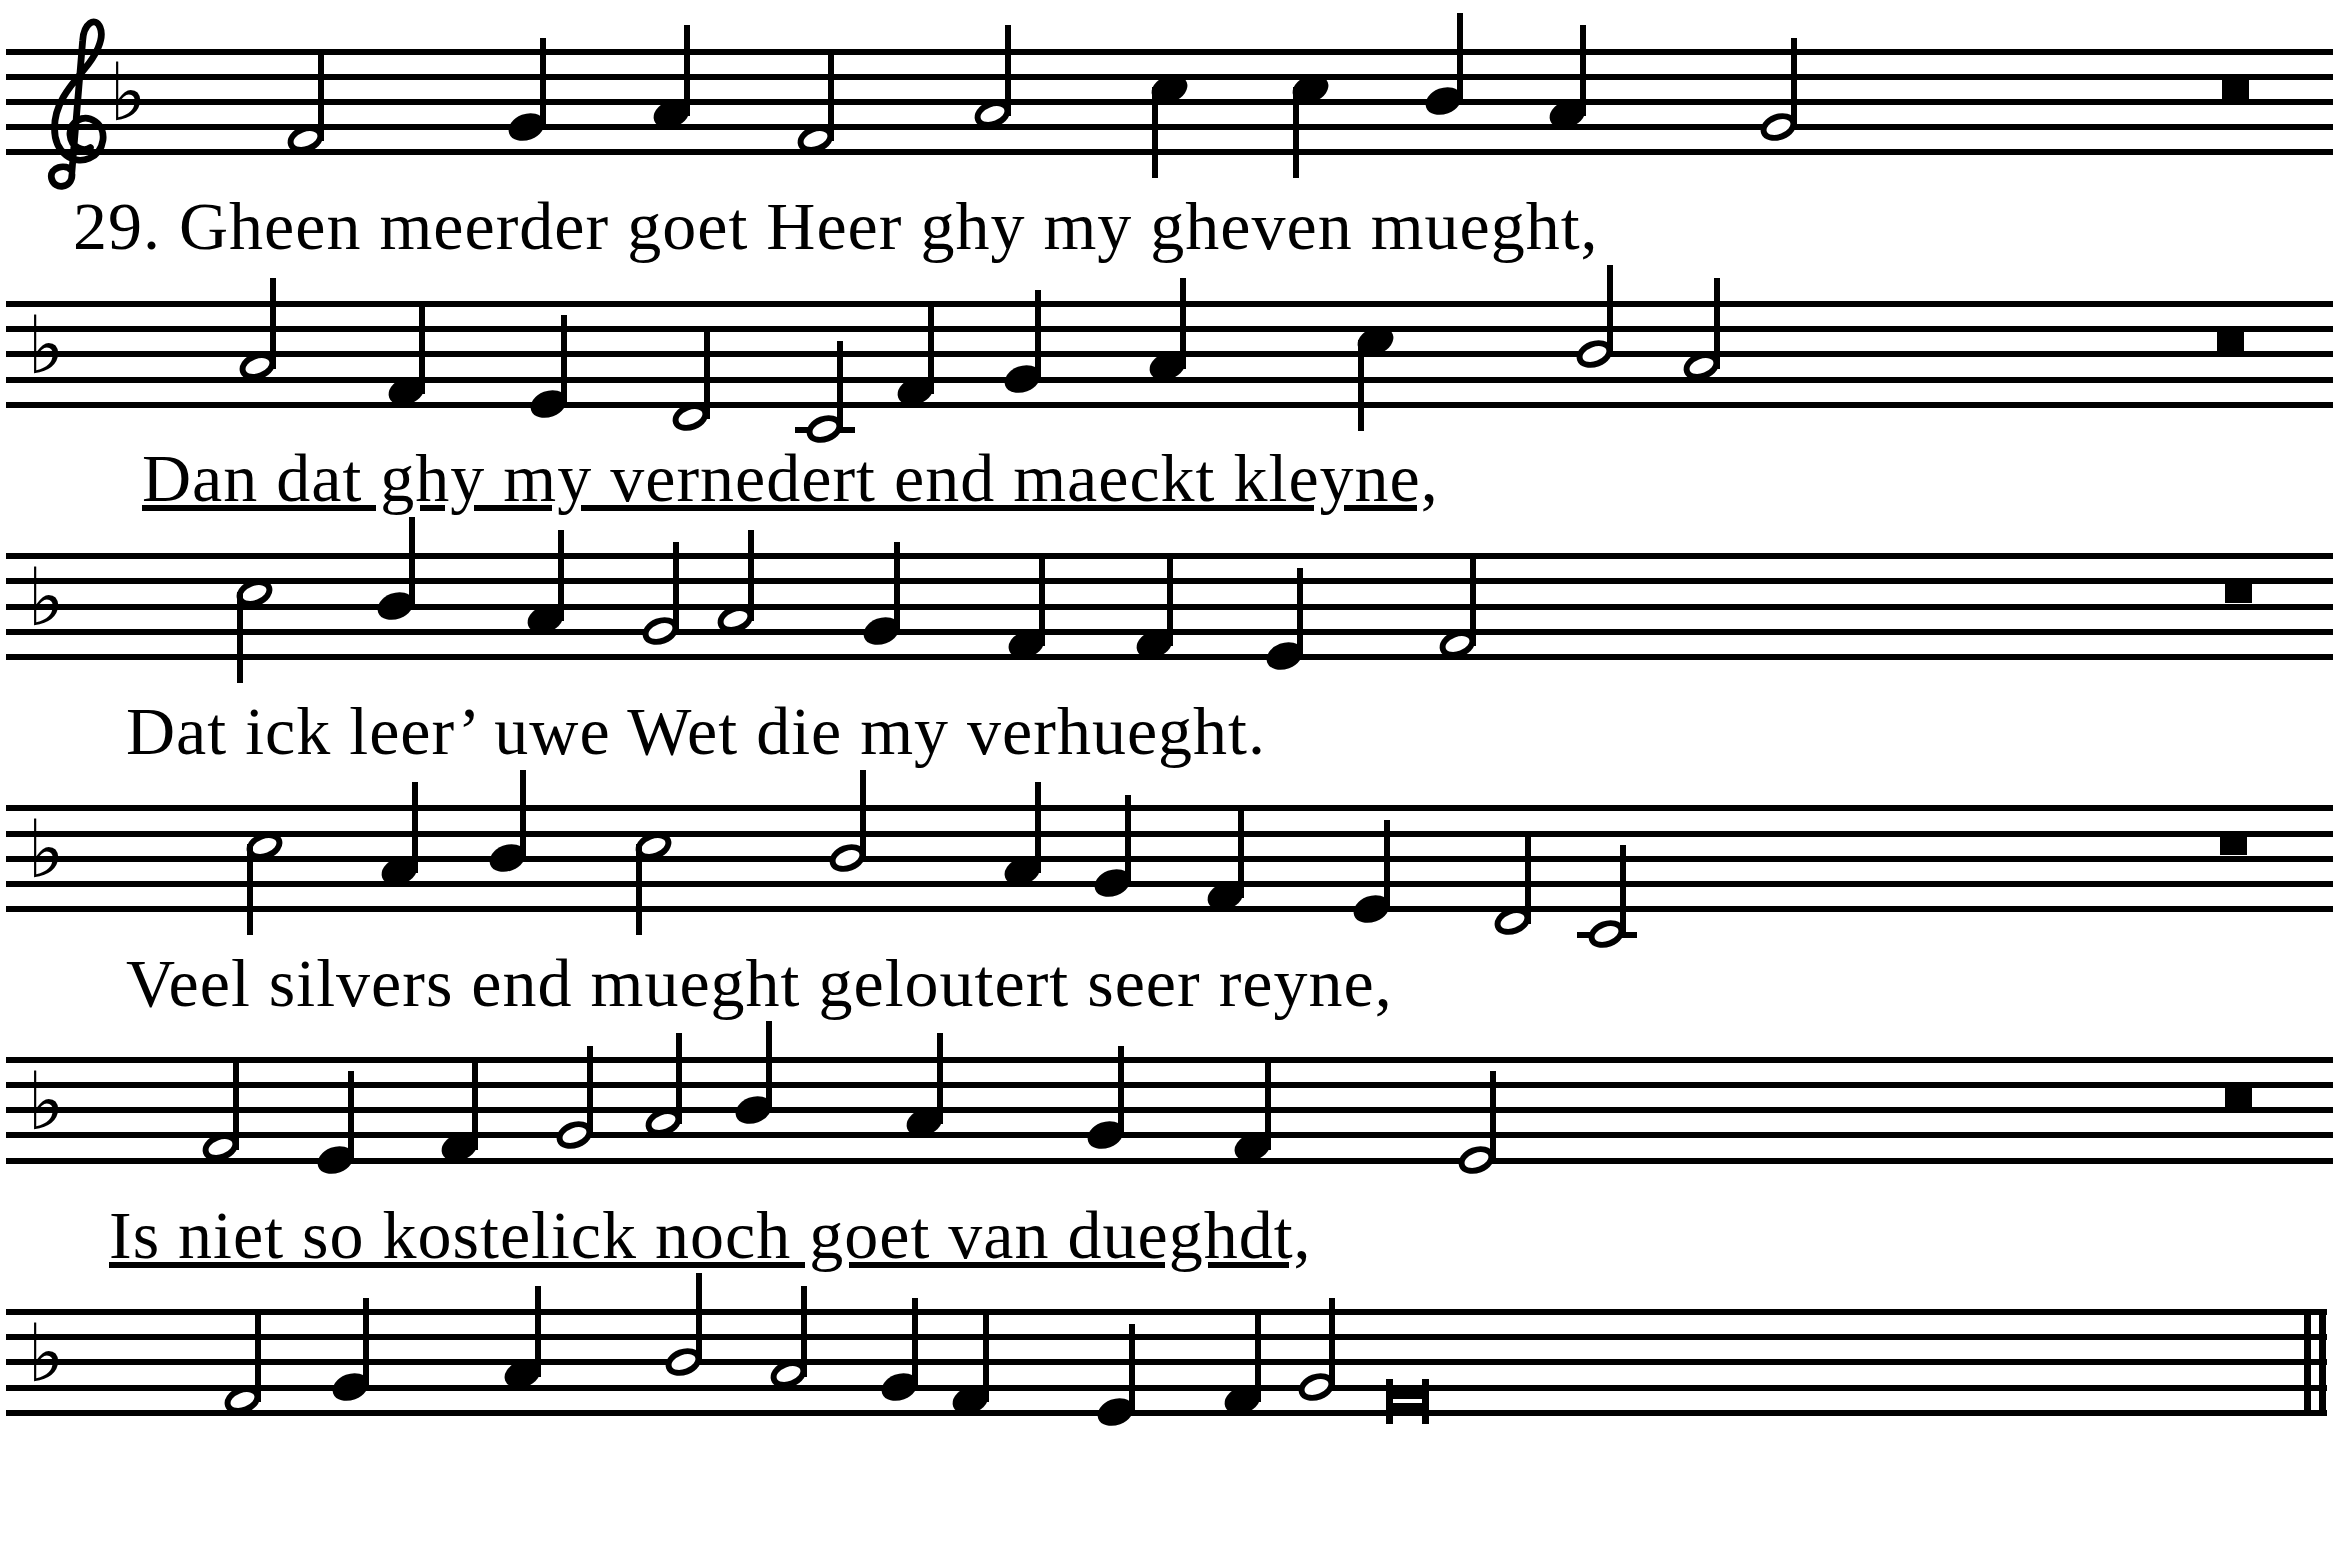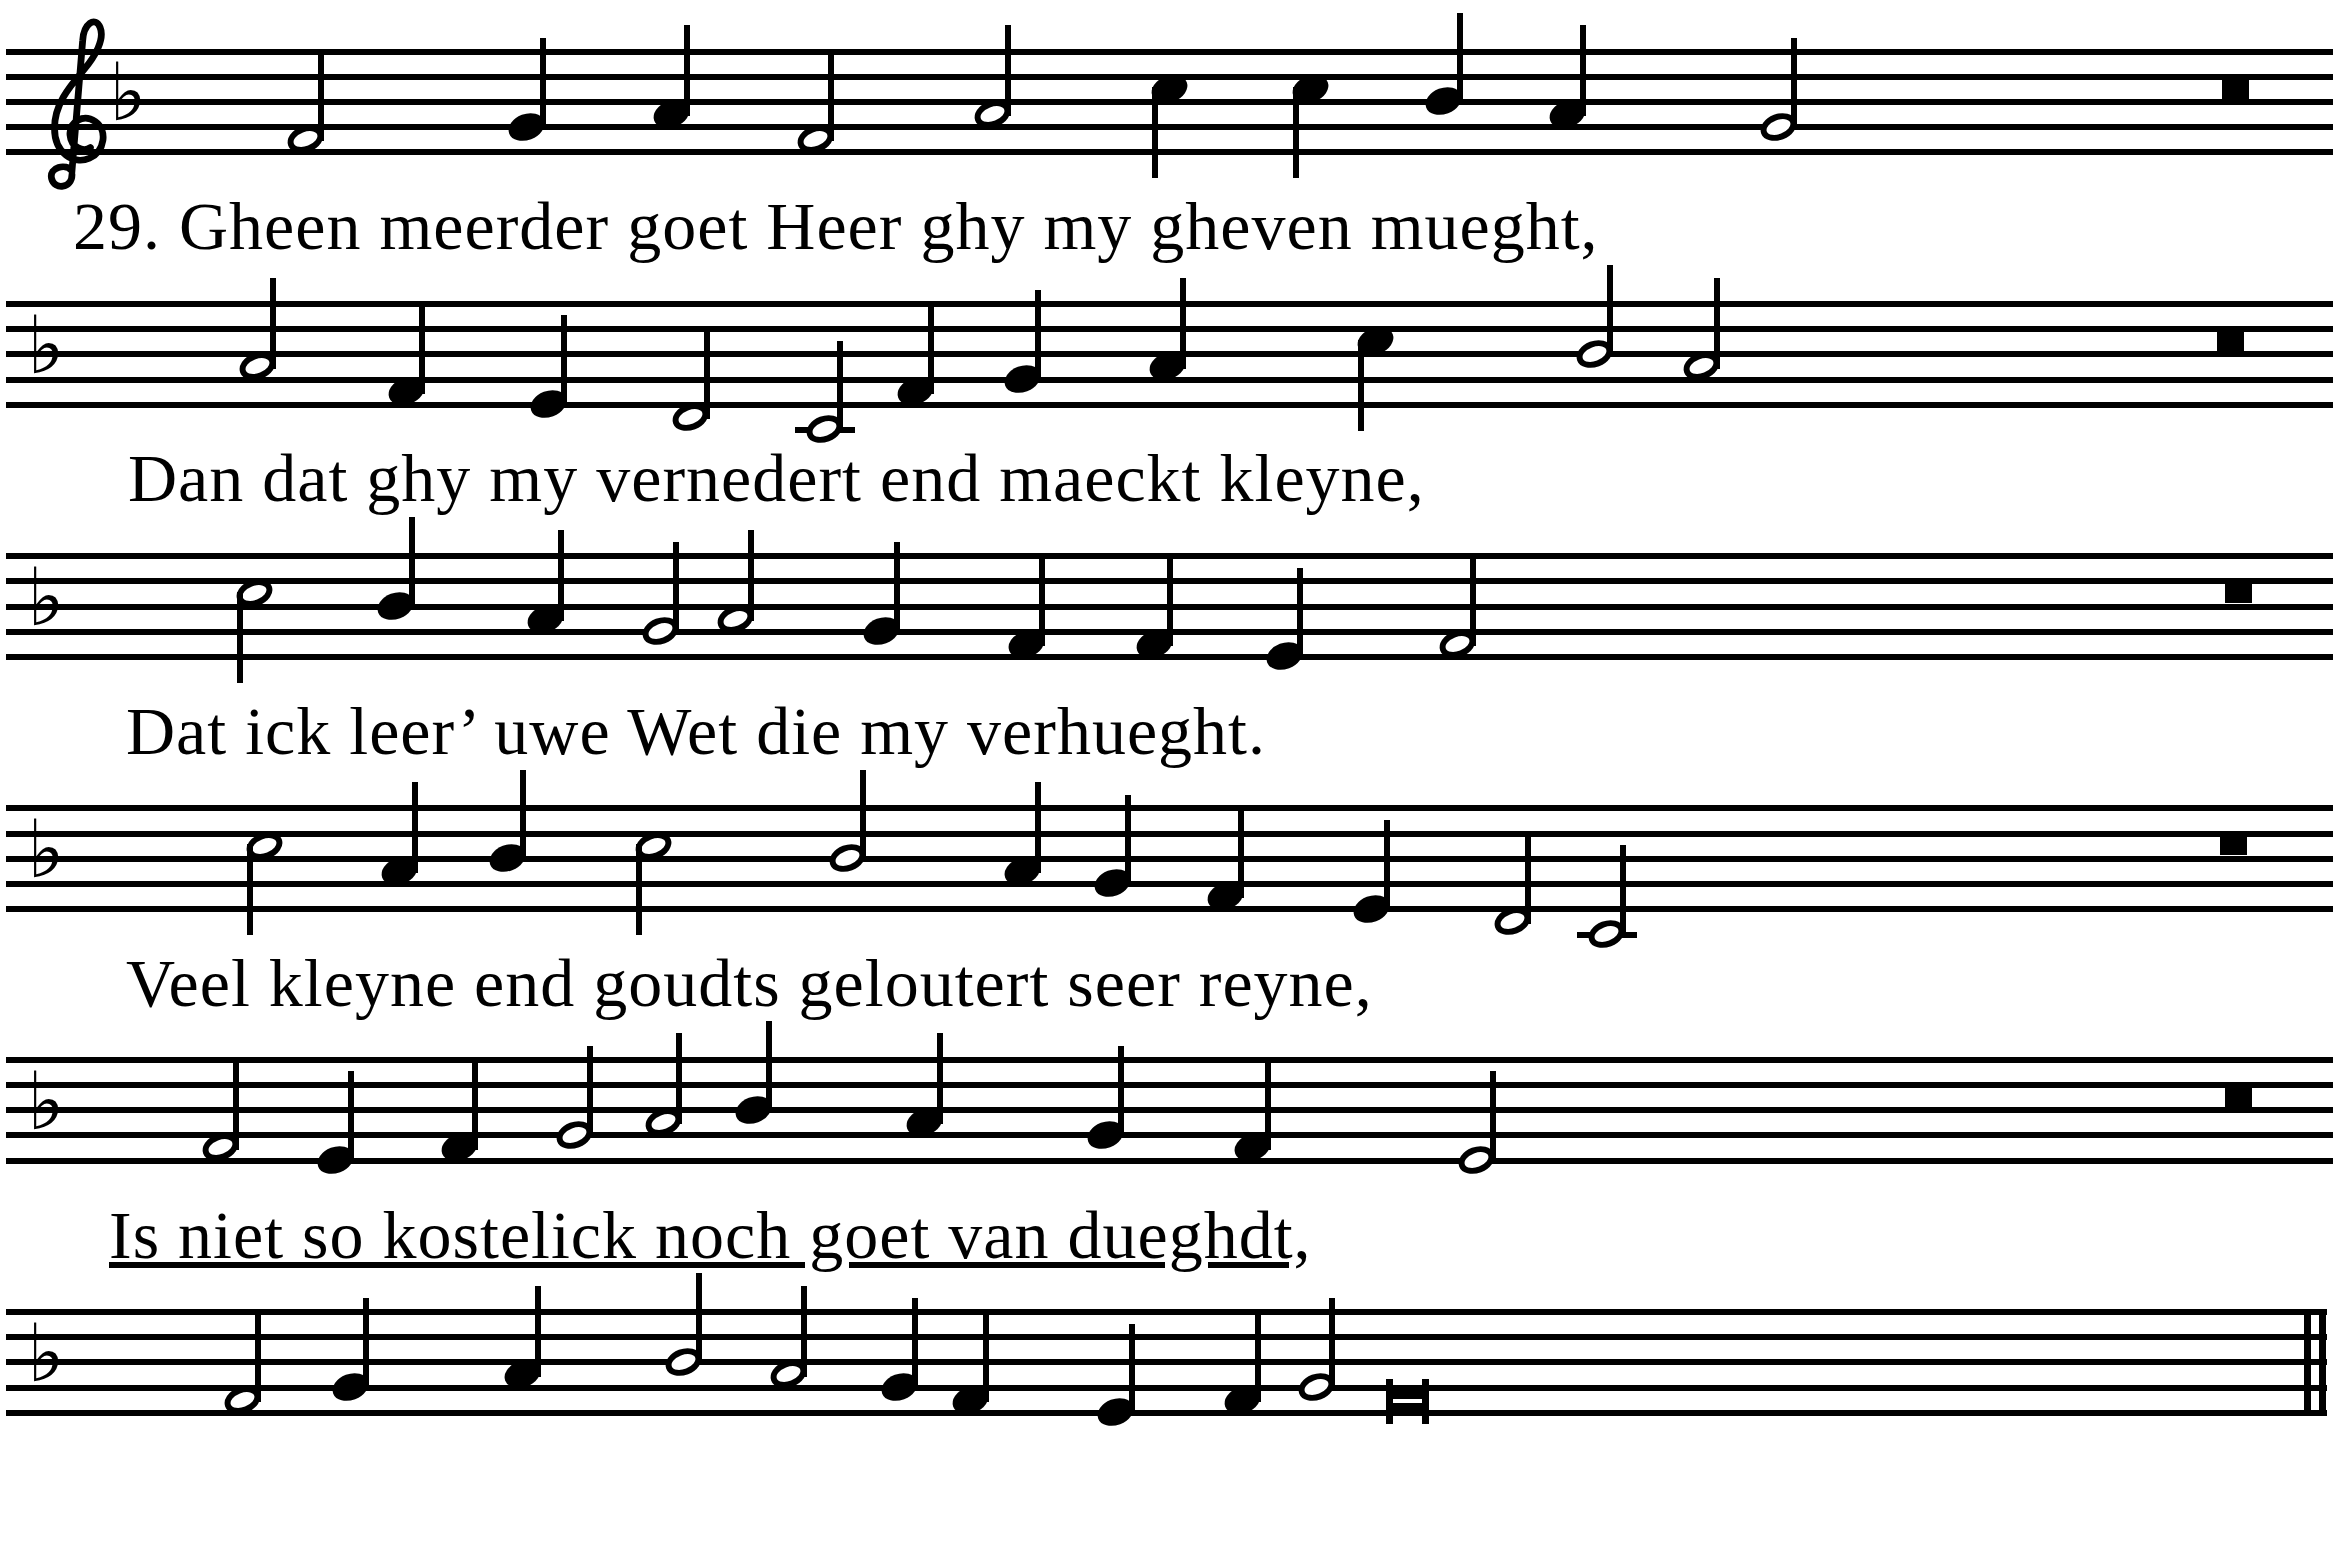--- a/index.html
+++ b/index.html
@@ -208,18 +208,18 @@
       <div class="stem" style="left: 1329px; top: 1298px; height: 91px;"></div>
       <div class="breve-part" style="left: 1386px; top: 1379px; width: 6.8px; height: 45px;"></div>
       <div class="breve-part" style="left: 1422px; top: 1379px; width: 6.8px; height: 45px;"></div>
       <div class="breve-part" style="left: 1386px; top: 1390px; width: 43px; height: 8.7px;"></div>
       <div class="breve-part" style="left: 1386px; top: 1403px; width: 43px; height: 8.7px;"></div>
       <div class="bar" style="left: 2304px; top: 1309px; height: 107px;"></div>
       <div class="bar" style="left: 2319px; top: 1309px; height: 107px;"></div>
     </div>
 
   <div class="lyric" style="left: 73px; top: 191px;">29. Gheen meerder goet Heer ghy my gheven mueght,</div>
-  <div class="lyric" style="left: 128px; top: 443px;">Dan dat ghy my vernedert end maeckt kleyne,</div>
+  <div class="lyric" style="left: 142px; top: 443px; text-decoration: underline;">Dan dat ghy my vernedert end maeckt kleyne,</div>
   <div class="lyric" style="left: 126px; top: 696px;">Dat ick leer’ uwe Wet die my verhueght.</div>
-  <div class="lyric" style="left: 126px; top: 948px;">Veel kleyne end goudts geloutert seer reyne,</div>
+  <div class="lyric" style="left: 126px; top: 948px;">Veel silvers end mueght geloutert seer reyne,</div>
   <div class="lyric" style="left: 109px; top: 1200px; text-decoration: underline;">Is niet so kostelick noch goet van dueghdt,</div>
 </div>
 
 
 </body></html>

